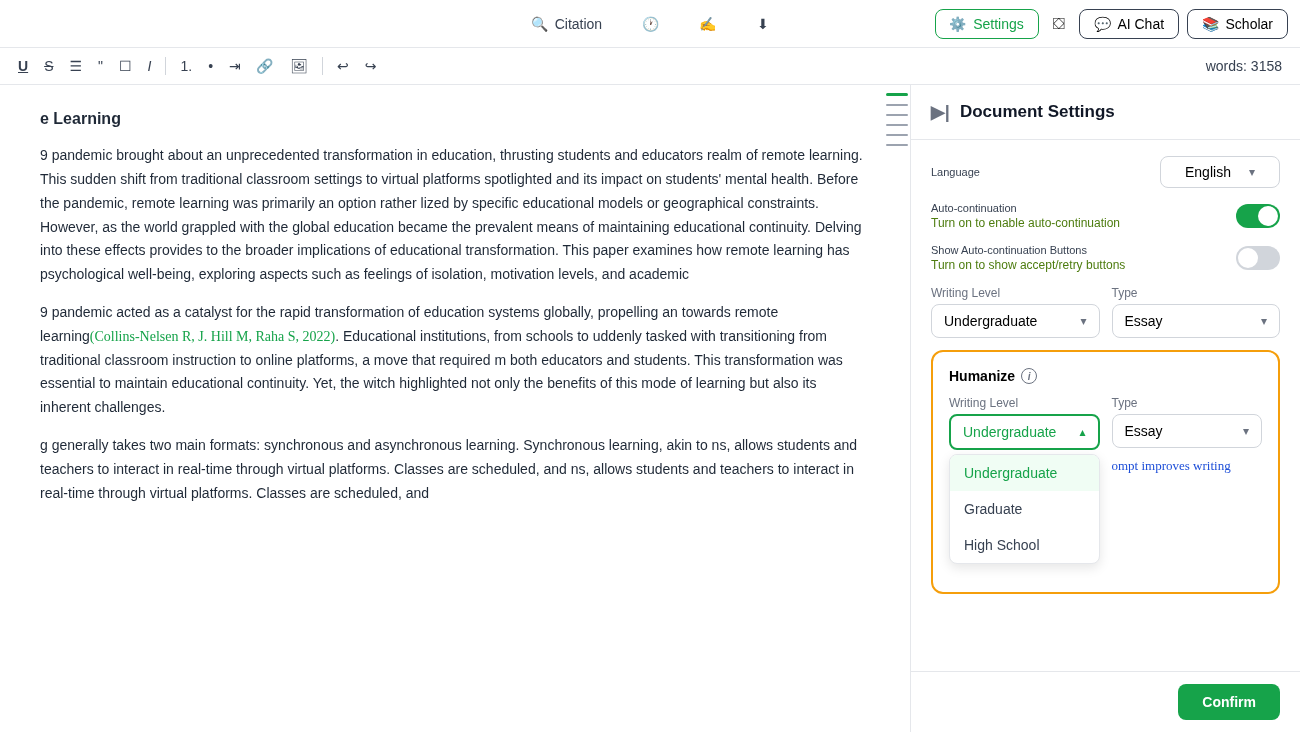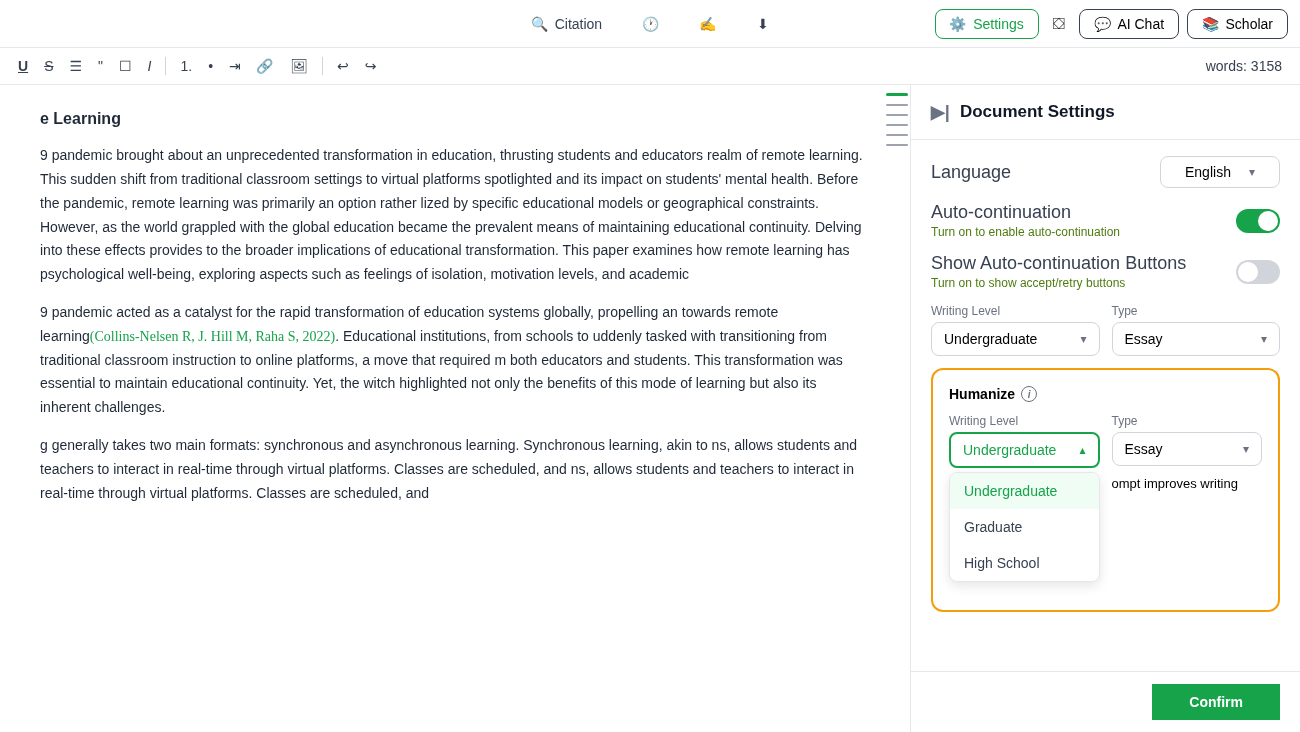--- a/index.html
+++ b/index.html
@@ -65,21 +65,21 @@
       padding: 16px 20px; border-bottom: 1px solid #e5e7eb;
       font-size: 17px; font-weight: 600; color: #111827;
     }
     .panel-header-icon { color: #6b7280; font-size: 18px; }
     .panel-body { padding: 16px 20px; overflow-y: auto; flex: 1; }
 
     .setting-row {
       display: flex; align-items: center; justify-content: space-between;
       margin-bottom: 14px;
     }
-    .setting-label { font-size: 18px; color: #374151; font-weight: 500; }
+    .setting-label { font-size: 11px; color: #374151; font-weight: 500; }
     .setting-sublabel { font-size: 12px; color: #4d7c0f; margin-top: 2px; }
 
     
     .lang-select {
       display: flex; align-items: center; gap: 0; padding: 7px 24px;
       border: 1px solid #d1d5db; border-radius: 8px; cursor: pointer;
       font-size: 14px; min-width: 120px; justify-content: space-between;
     }
 
     
@@ -132,29 +132,29 @@
     .dropdown-menu {
       border: 1px solid #e5e7eb; border-radius: 8px; background: #fff;
       margin-top: 4px; overflow: hidden; box-shadow: 0 4px 12px rgba(0,0,0,0.1);
     }
     .dropdown-item {
       padding: 10px 14px; font-size: 14px; cursor: pointer; color: #374151;
     }
     .dropdown-item.highlighted { background: #f0fdf4; color: #16a34a; font-weight: 500; }
 
     
-    .prompt-text { font-size: 13px; color: #000000; margin-top: 8px; }
+    .prompt-text { font-size: 13px; color: #1d4ed8; margin-top: 8px; font-family: Liberation Serif, serif; }
 
     
     .panel-footer {
       padding: 12px 20px; border-top: 1px solid #e5e7eb; display: flex; justify-content: flex-end;
     }
     .confirm-btn {
-      background: #16a34a; color: #fff; border: none; border-radius: 0;
-      padding: 10px 37px; font-size: 14px; font-weight: 600; cursor: pointer;
+      background: #16a34a; color: #fff; border: none; border-radius: 8px;
+      padding: 10px 24px; font-size: 14px; font-weight: 600; cursor: pointer;
     }
 
     
     .chevron { font-size: 12px; color: #6b7280; }
     .chevron-green { font-size: 12px; color: #16a34a; }
   </style>
 </head>
 <body>
 
 <div class="top-toolbar">

